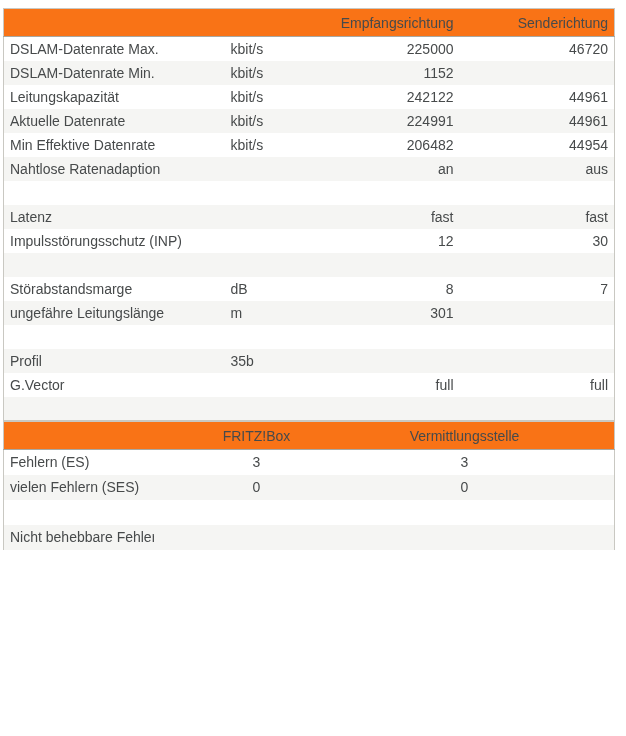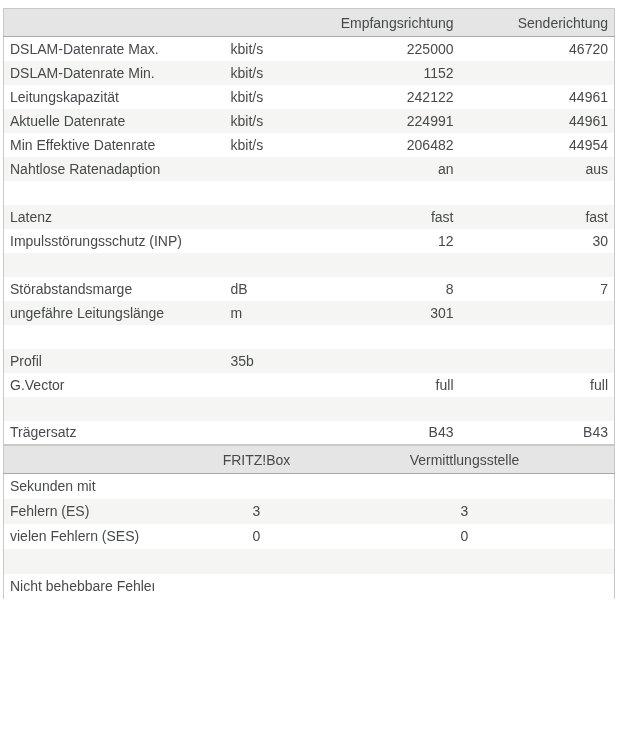--- a/index.html
+++ b/index.html
@@ -14,21 +14,21 @@
   .page { padding: 8px 0 0 3px; }
 
   table.info {
     width: 611px;
     border-collapse: collapse;
     table-layout: fixed;
     border: 1px solid #c9c8c2;
   }
   table.info thead th {
     height: 28px;
-    background: #e5e5e5;
+    background: #f97316;
     border-bottom: 1px solid #a9a8a1;
     font-weight: normal;
     vertical-align: middle;
   }
   table.info tbody td {
     height: 24px;
     vertical-align: middle;
     white-space: nowrap;
     overflow: hidden;
   }
@@ -161,52 +161,40 @@
           <td class="col-unit"></td>
           <td class="num-r">full</td>
           <td class="num-r">full</td>
         </tr>
         <tr>
           <td class="col-label"></td>
           <td class="col-unit"></td>
           <td class="num-r"></td>
           <td class="num-r"></td>
         </tr>
-        <tr>
-          <td class="col-label">Trägersatz</td>
-          <td class="col-unit"></td>
-          <td class="num-r">B43</td>
-          <td class="num-r">B43</td>
-        </tr>
       </tbody>
   </table>
 
   <table class="info err-table">
     <colgroup>
         <col class="w1">
         <col class="w2">
         <col class="w3">
         <col class="w4">
       </colgroup>
     <thead>
       <tr>
         <th class="col-label"></th>
         <th class="cen">FRITZ!Box</th>
         <th class="cen">Vermittlungsstelle</th>
         <th></th>
       </tr>
     </thead>
     <tbody>
         <tr>
-          <td class="col-label">Sekunden mit</td>
-          <td class="cen"></td>
-          <td class="cen"></td>
-          <td></td>
-        </tr>
-        <tr>
           <td class="col-label">Fehlern (ES)</td>
           <td class="cen">3</td>
           <td class="cen">3</td>
           <td></td>
         </tr>
         <tr>
           <td class="col-label">vielen Fehlern (SES)</td>
           <td class="cen">0</td>
           <td class="cen">0</td>
           <td></td>

